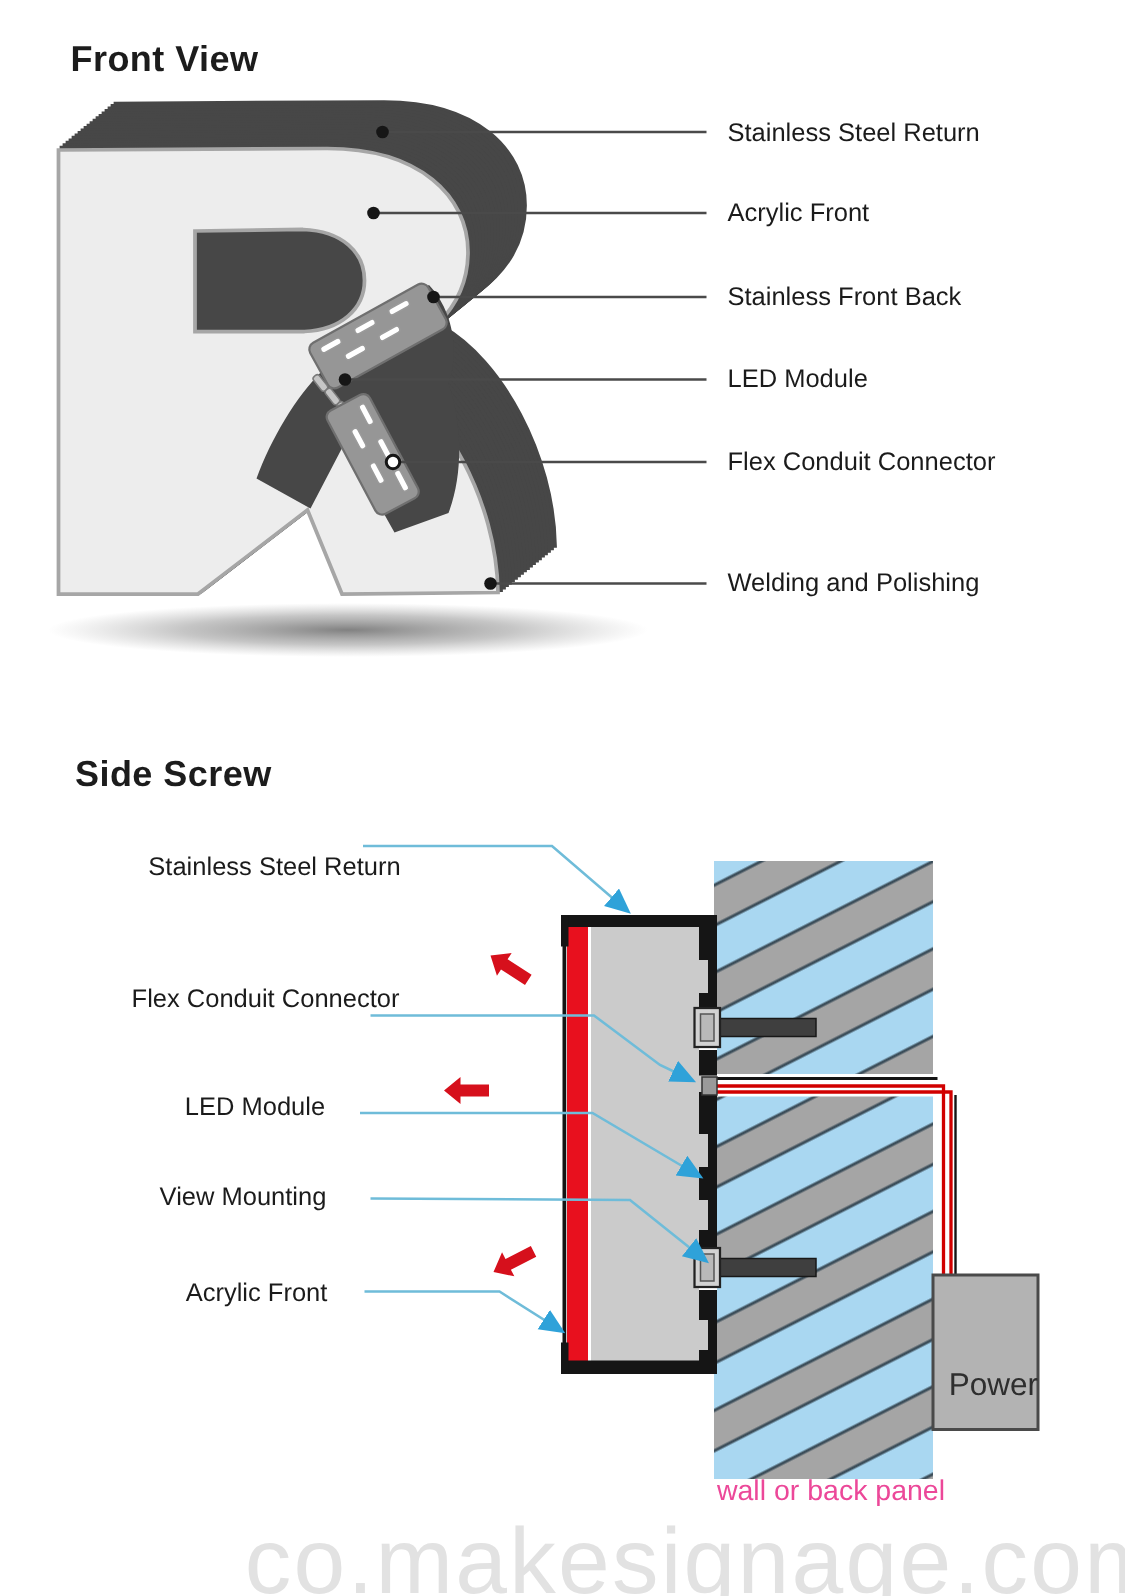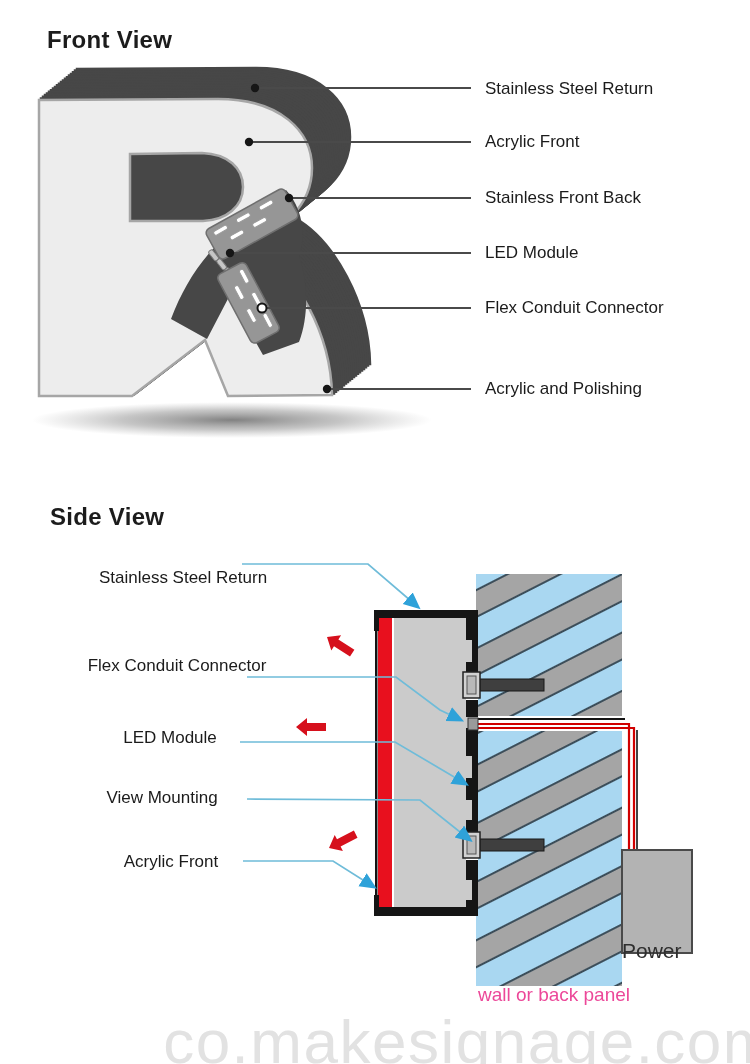--- a/index.html
+++ b/index.html
@@ -7,22 +7,22 @@
        font-family:"Liberation Sans","DejaVu Sans",sans-serif;color:#1b1b1b;}
   .canvas{position:absolute;left:0;top:0;width:750px;height:916px;padding-left:32px;}
   svg.layer{position:absolute;left:0;top:0;}
   .title{position:absolute;font-size:24px;font-weight:600;letter-spacing:.3px;color:#1c1c1c;}
   .front-title{left:47px;top:26px;}
   .side-title{left:50px;top:503px;}
   .flabel{position:absolute;left:485px;transform:translateY(-50%);
           font-size:17px;color:#1b1b1b;white-space:nowrap;}
   .slabel{position:absolute;transform:translate(-50%,-50%);
           font-size:17px;color:#1b1b1b;white-space:nowrap;}
-  .power-label{position:absolute;left:622px;top:912px;width:70px;text-align:left;
-               font-size:21px;color:#2e2e2e;margin-top:27px;}
+  .power-label{position:absolute;left:622px;top:912px;width:70px;text-align:right;
+               font-size:21px;color:#2e2e2e;}
   .wall-caption{position:absolute;left:554px;top:995px;transform:translate(-50%,-50%);
                 font-size:19px;color:#ec4899;white-space:nowrap;}
   .watermark{position:absolute;right:6px;top:1006px;font-size:62px;letter-spacing:1.5px;
              color:#e2e2e2;white-space:nowrap;}
 </style>
 </head>
 <body>
 
 <div class="canvas">
 
@@ -191,23 +191,23 @@
     </g>
   </svg>
 
   <div class="title front-title">Front View</div>
 
   <div class="flabel" style="top:89px">Stainless Steel Return</div>
   <div class="flabel" style="top:142px">Acrylic Front</div>
   <div class="flabel" style="top:198px">Stainless Front Back</div>
   <div class="flabel" style="top:253px">LED Module</div>
   <div class="flabel" style="top:308px">Flex Conduit Connector</div>
-  <div class="flabel" style="top:389px">Acrylic and Polishing</div>
-
-  <div class="title side-title">Side View</div>
+  <div class="flabel" style="top:389px">Welding and Polishing</div>
+
+  <div class="title side-title">Side Screw</div>
 
   <div class="slabel" style="left:183px;top:578px">Stainless Steel Return</div>
   <div class="slabel" style="left:177px;top:666px">Flex Conduit Connector</div>
   <div class="slabel" style="left:170px;top:738px">LED Module</div>
   <div class="slabel" style="left:162px;top:798px">View Mounting</div>
   <div class="slabel" style="left:171px;top:862px">Acrylic Front</div>
 
   <div class="power-label">Power</div>
   <div class="wall-caption">wall or back panel</div>
 

